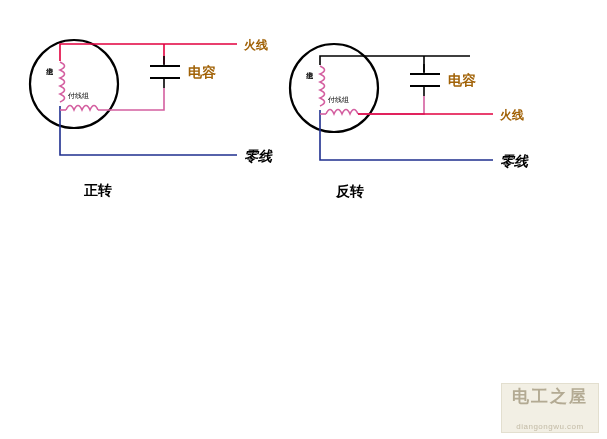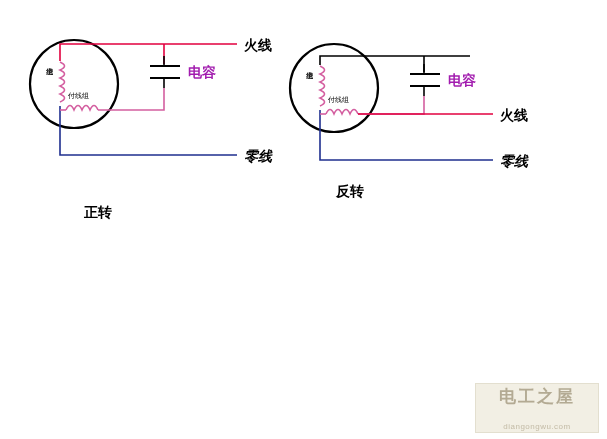--- a/index.html
+++ b/index.html
@@ -11,39 +11,39 @@
     overflow:hidden;
   }
   .stage { position:absolute; left:0; top:0; width:607px; height:439px; }
   svg.diagram { position:absolute; left:0; top:0; width:607px; height:439px; }
   .lbl {
     position:absolute;
     font-family:"Liberation Sans", sans-serif;
     color:#000;
     white-space:nowrap;
   }
-  .lbl-red { color:#000000; font-weight:bold; font-size:14px; }
+  .lbl-red { color:#a16207; font-weight:bold; font-size:12px; }
   .lbl-black { color:#000; font-weight:bold; font-size:14px;font-style:italic; }
-  .lbl-cap { color:#a21caf; font-weight:bold; font-size:14px; }
+  .lbl-cap { color:#a16207; font-weight:bold; font-size:14px; }
   .lbl-title { color:#000; font-weight:bold; font-size:14px; }
   .coil-lbl {
     position:absolute;
     font-size:7px;
     color:#000;
     line-height:1.05;
     letter-spacing:0px;
   }
   .coil-vert {
     writing-mode:vertical-rl;
     text-orientation:upright;
   }
   .watermark {
     position:absolute;
     right:8px; bottom:6px;
-    width:124px; height:50px;
+    width:98px; height:50px;
     background:#f2efe4;
     border:1px solid #e3dfcf;
     box-sizing:border-box;
     display:flex;
     flex-direction:column;
     align-items:center;
     justify-content:center;
   }
   .wm-main { font-size:17px; color:#b3aa93; letter-spacing:2px; font-weight:bold; }
   .wm-sub  { font-size:8px;  color:#c3bba6; letter-spacing:0.5px; margin-top:14px;}
@@ -113,21 +113,21 @@
   <div class="coil-lbl coil-vert" style="left:46px; top:62px;">主绕组</div>
 
   <div class="coil-lbl" style="left:68px; top:92px;">付线组</div>
 
   <div class="lbl lbl-cap" style="left:188px; top:64px;">电容</div>
 
   <div class="lbl lbl-red" style="left:244px; top:37px;">火线</div>
 
   <div class="lbl lbl-black" style="left:244px; top:148px;">零线</div>
 
-  <div class="lbl lbl-title" style="left:84px; top:204px;">正转</div>
+  <div class="lbl lbl-title" style="left:84px; top:182px;">正转</div>
 
   <div class="coil-lbl coil-vert" style="left:306px; top:66px;">主绕组</div>
 
   <div class="coil-lbl" style="left:328px; top:96px;">付线组</div>
 
   <div class="lbl lbl-cap" style="left:448px; top:72px;">电容</div>
 
   <div class="lbl lbl-red" style="left:500px; top:107px;">火线</div>
 
   <div class="lbl lbl-black" style="left:500px; top:153px;">零线</div>

